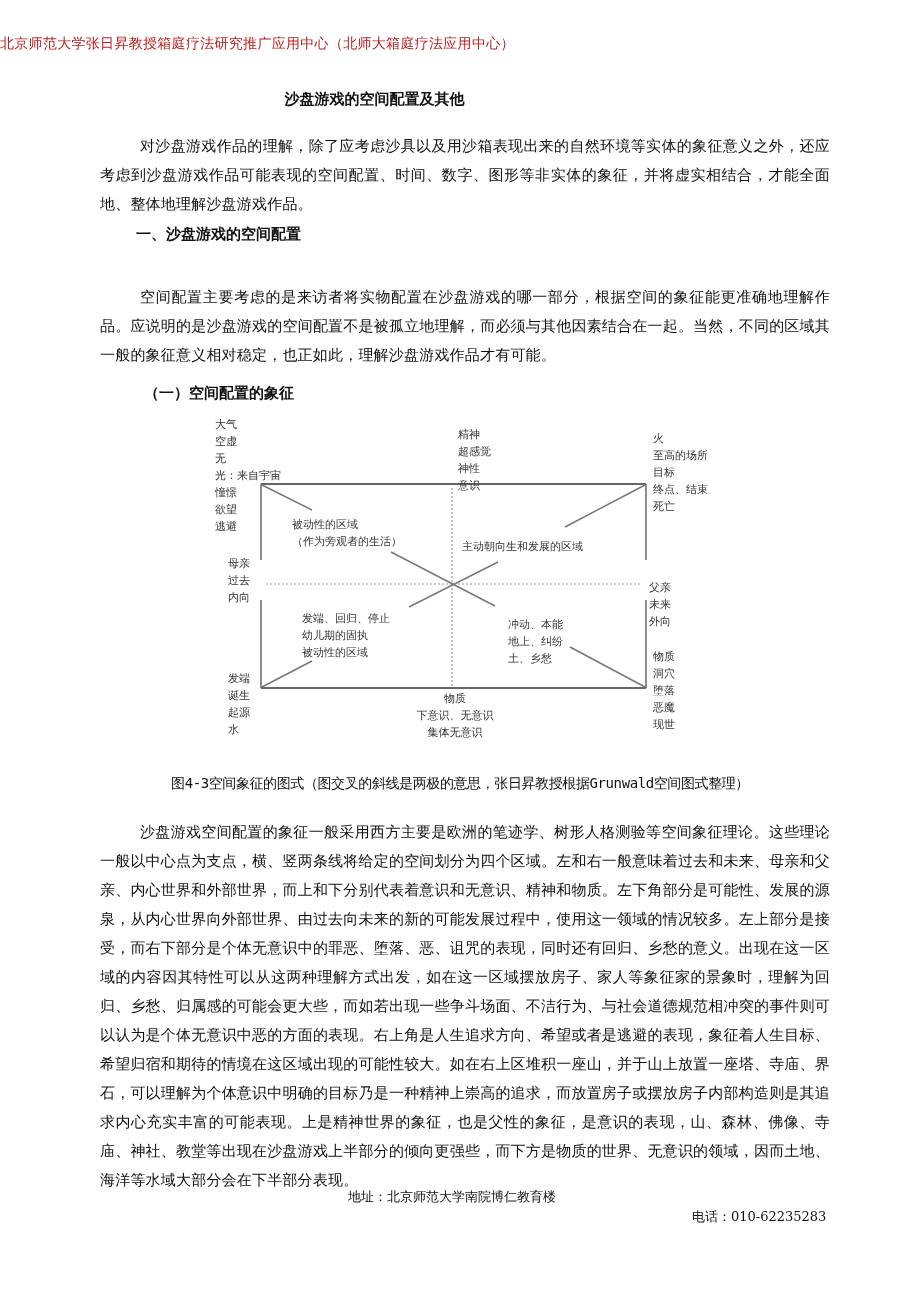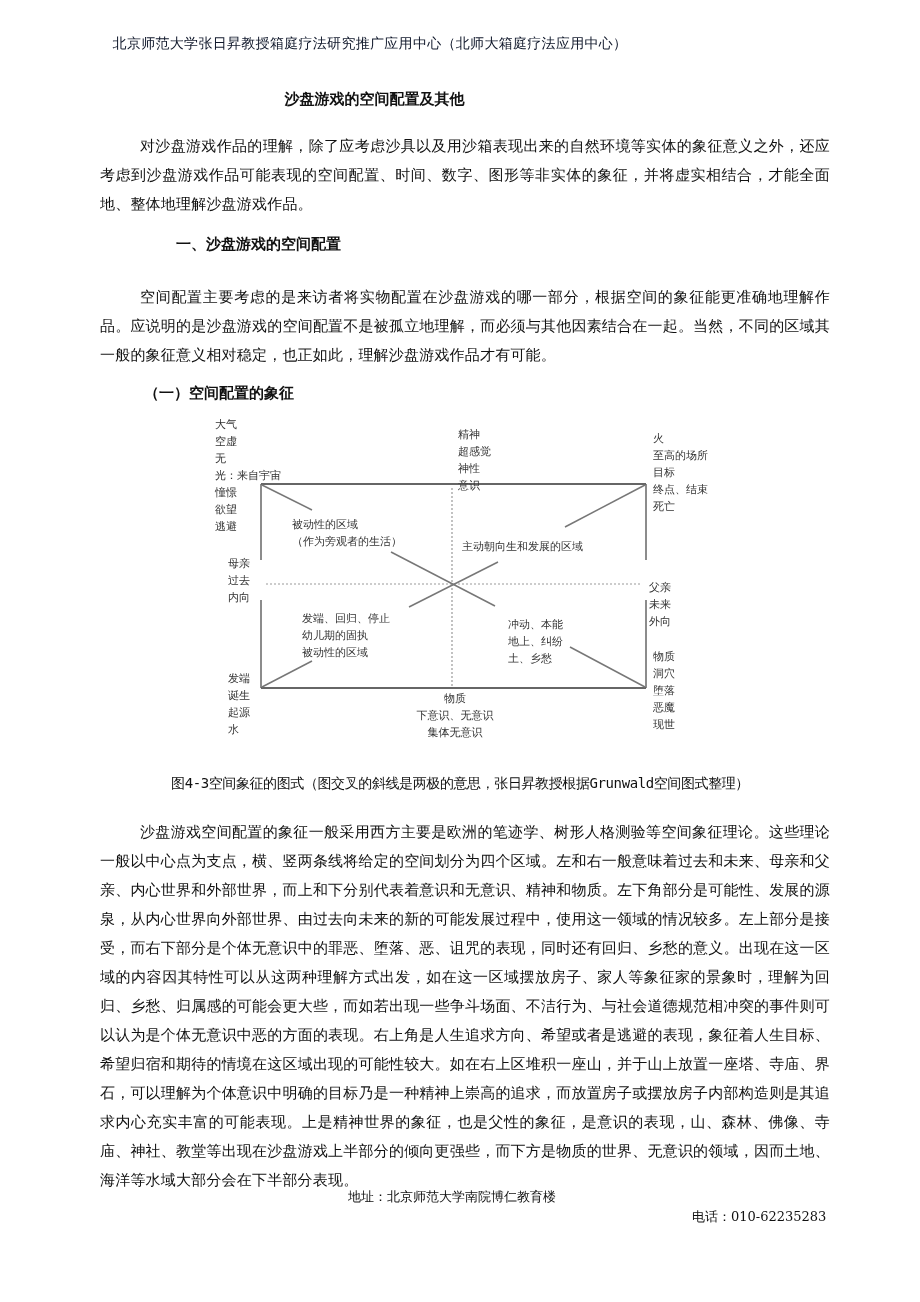--- a/index.html
+++ b/index.html
@@ -3,35 +3,34 @@
 <meta charset="utf-8">
 <style>
   html, body { margin: 0; padding: 0; background: #ffffff; }
   body {
     width: 920px; height: 1302px; position: relative; overflow: hidden;
     font-family: "DejaVu Serif", "Liberation Serif", serif;
     color: #111;
   }
   .abs { position: absolute; }
   .header {
-    left: 0; width: 740px; top: 35px; text-align: center;
-    font-size: 14px; color: #0f172a; letter-spacing: 0.3px;
+    left: 0; width: 740px; top: 35px; 
+    font-size: 14px; color: #b91c1c; letter-spacing: 0.3px;
   }
   .title {
     left: 0; width: 749px; top: 90px; text-align: center;
     font-size: 15px; font-weight: bold; font-family: "DejaVu Sans", sans-serif;
   }
   .para {
     left: 100px; width: 730px; font-size: 15px; line-height: 29px;
     text-indent: 40px; text-align: justify; letter-spacing: 0.2px;
   }
   .h1 {
-    left: 136px; top: 235px; font-size: 15px; font-weight: bold;
+    left: 136px; top: 225px; font-size: 15px; font-weight: bold;
     font-family: Liberation Sans, sans-serif;
-    margin-left: 40px;
   }
   .h2 {
     left: 144px; top: 384px; font-size: 15px; font-weight: bold;
     font-family: "DejaVu Sans", sans-serif;
   }
   .figure { left: 200px; top: 412px; width: 540px; height: 340px; }
   .fig-text {
     position: absolute; font-size: 11px; line-height: 17px; color: #333;
     font-family: "DejaVu Serif", serif; white-space: nowrap;
   }

